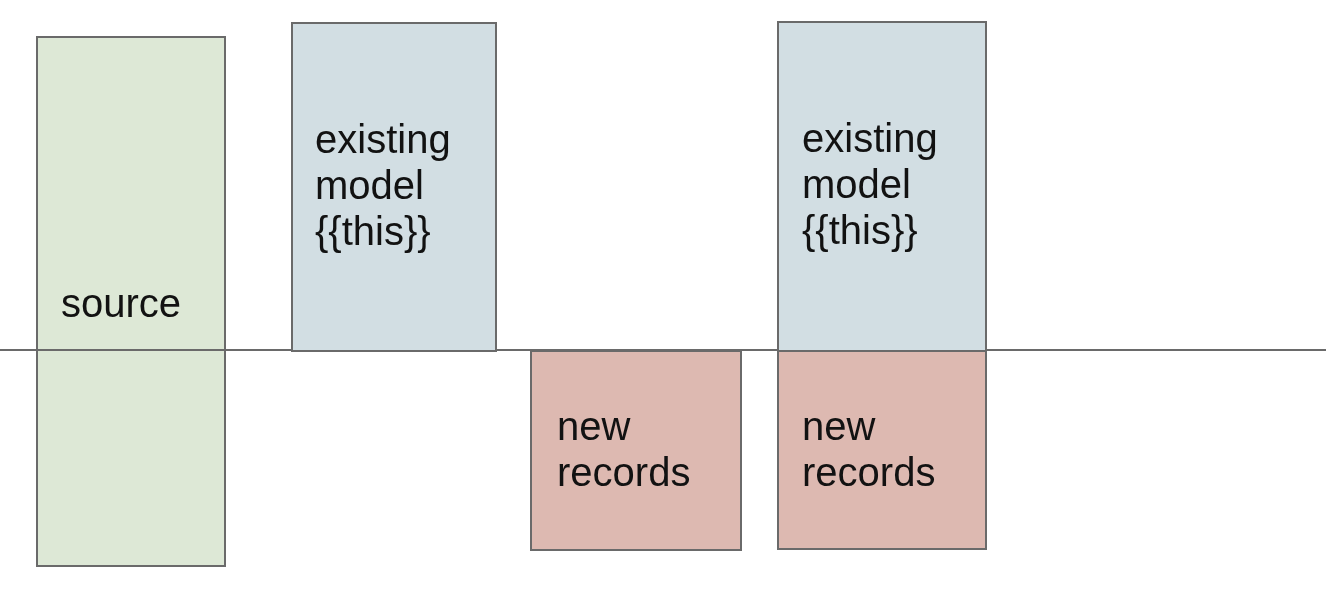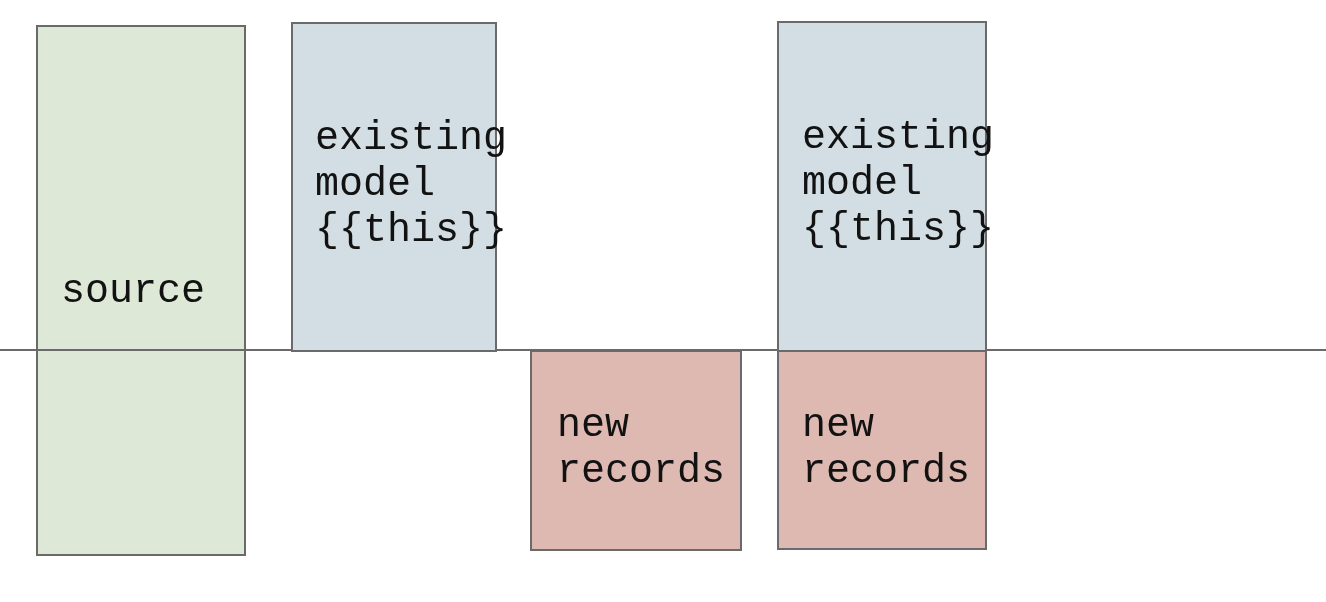--- a/index.html
+++ b/index.html
@@ -12,40 +12,39 @@
     position: relative;
     width: 1326px;
     height: 602px;
     background: #ffffff;
     overflow: hidden;
   }
   .box {
     position: absolute;
     box-sizing: border-box;
     border: 2px solid #6a6a6a;
-    font-family: Liberation Mono, monospace;
   }
   .box-label {
     position: absolute;
     white-space: pre-line;
     font-size: 40px;
     line-height: 46px;
     color: #121212;
     letter-spacing: 0;
   }
   #baseline {
     position: absolute;
     left: 0;
     top: 349px;
     width: 1326px;
     height: 2px;
     z-index: 2;
   }
   
-  #box-source        { left: 36px;   top: 25px;  width: 210px; height: 531px; z-index: 1; text-align: right; }
+  #box-source        { left: 36px;   top: 36px;  width: 190px; height: 531px; z-index: 1; text-align: right; }
   #box-source .box-label        { left: 23px; top: 242px; }
   #box-existing-1    { left: 291px;  top: 22px;  width: 206px; height: 330px; z-index: 3; }
   #box-existing-1 .box-label    { left: 22px; top: 92px; }
   #box-new-1         { left: 530px;  top: 350px; width: 212px; height: 201px; z-index: 3; }
   #box-new-1 .box-label         { left: 25px; top: 51px; }
   #box-existing-2    { left: 777px;  top: 21px;  width: 210px; height: 331px; z-index: 3; }
   #box-existing-2 .box-label    { left: 23px; top: 92px; }
   #box-new-2         { left: 777px;  top: 350px; width: 210px; height: 200px; z-index: 4; }
   #box-new-2 .box-label         { left: 23px; top: 51px; }
   #box-full-refresh  { left: 1042px; top: 19px;  width: 209px; height: 531px; z-index: 5; }

